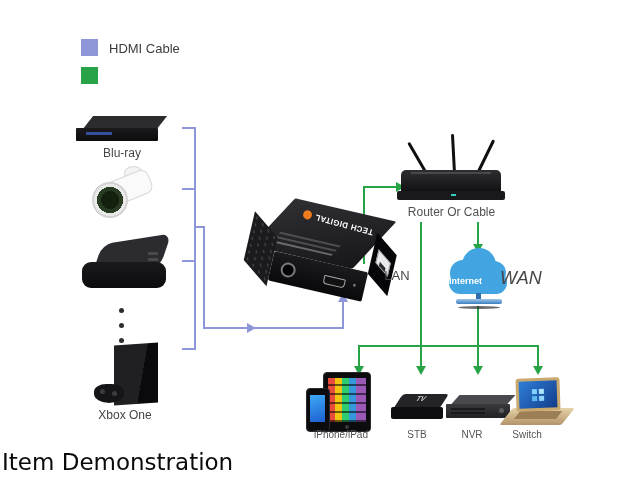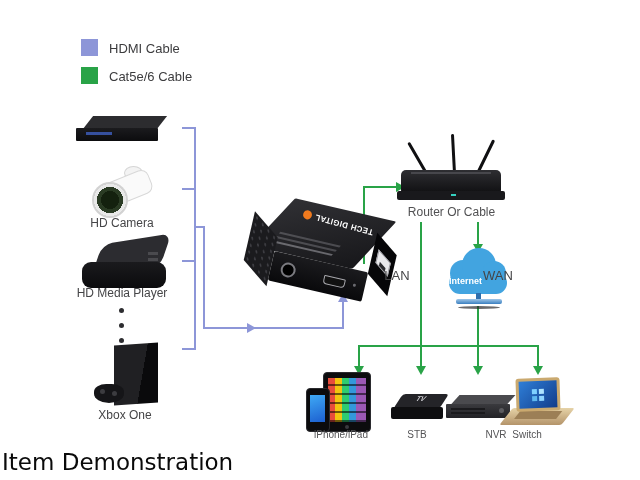--- a/index.html
+++ b/index.html
@@ -90,21 +90,20 @@
   .caption{position:absolute;left:2px;top:449px;font-family:"DejaVu Sans",sans-serif;font-size:23px;color:#0a0a0a;}
 </style>
 </head>
 <body>
 
 <div id="canvas">
 
   <div class="legend-sq" style="left:81px;top:39px;background:#8D96D8;"></div>
   <div class="legend-txt" style="left:109px;top:41px;">HDMI Cable</div>
   <div class="legend-sq" style="left:81px;top:67px;background:#29A347;"></div>
-  <div class="legend-txt" style="left:109px;top:69px;">Cat5e/6 Cable</div>
 
   <div class="pline" style="left:194px;top:127px;width:2px;height:223px;"></div>
   <div class="pline" style="left:182px;top:127px;width:13px;height:2px;"></div>
   <div class="pline" style="left:182px;top:188px;width:13px;height:2px;"></div>
   <div class="pline" style="left:182px;top:260px;width:13px;height:2px;"></div>
   <div class="pline" style="left:182px;top:348px;width:13px;height:2px;"></div>
   <div class="pline" style="left:194px;top:226px;width:11px;height:2px;"></div>
   <div class="pline" style="left:203px;top:226px;width:2px;height:103px;"></div>
   <div class="pline" style="left:203px;top:327px;width:141px;height:2px;"></div>
   <div class="pline" style="left:342px;top:300px;width:2px;height:29px;"></div>
@@ -124,34 +123,33 @@
   <div class="gline" style="left:358px;top:345px;width:2px;height:23px;"></div>
   <div class="arr arr-d-g" style="left:354px;top:366px;"></div>
   <div class="gline" style="left:537px;top:345px;width:2px;height:23px;"></div>
   <div class="arr arr-d-g" style="left:533px;top:366px;"></div>
 
   <div>
     <div class="bluray-top"></div>
     <div class="bluray-body"></div>
     <div class="bluray-led"></div>
   </div>
+  <div class="dev-label" style="left:77px;top:146px;width:90px;">Blu-ray</div>
 
   <div>
     <div class="cam-mount"></div>
     <div class="cam-body"></div>
     <div class="cam-lens"></div>
   </div>
-  <div class="dev-label" style="left:77px;top:216px;width:90px;">HD Camera</div>
 
   <div>
     <div class="hdmp-top"></div>
     <div class="hdmp-body"></div>
     <div class="hdmp-ports"></div>
   </div>
-  <div class="dev-label" style="left:62px;top:286px;width:120px;">HD Media Player</div>
 
   <div class="dots">
       <i></i>
       <i></i>
       <i></i>
     </div>
 
   <div>
     <div class="xbox-tower"></div>
     <div class="xbox-pad"></div>
@@ -187,21 +185,21 @@
   <div>
     <div class="cloud-part" style="left:450px;top:260px;width:26px;height:26px;"></div>
     <div class="cloud-part" style="left:462px;top:248px;width:34px;height:34px;"></div>
     <div class="cloud-part" style="left:482px;top:261px;width:24px;height:24px;"></div>
     <div class="cloud-bar"></div>
     <div class="cloud-label">Internet</div>
     <div class="cloud-stem"></div>
     <div class="cloud-foot"></div>
     <div class="cloud-shadow"></div>
   </div>
-  <div class="dev-label" style="left:480px;top:268px;width:36px;font-size:13px;">WAN</div>
+  <div class="dev-label" style="left:500px;top:268px;width:36px;font-size:18px;font-style:italic;">WAN</div>
 
   <div>
     <div class="ipad">
       <div class="ipad-screen"></div>
       <div class="ipad-home"></div>
     </div>
     <div class="iphone">
       <div class="iphone-screen"></div>
     </div>
   </div>
@@ -211,21 +209,21 @@
     <div class="stb-top"></div>
     <div class="stb-front"></div>
     <div class="stb-logo">TV</div>
   </div>
   <div class="dev-label-sm" style="left:397px;top:429px;width:40px;">STB</div>
 
   <div>
     <div class="nvr-top"></div>
     <div class="nvr-front"></div>
   </div>
-  <div class="dev-label-sm" style="left:476px;top:429px;width:40px;">NVR</div>
+  <div class="dev-label-sm" style="left:452px;top:429px;width:40px;">NVR</div>
 
   <div>
     <div class="lap-base"></div>
     <div class="lap-screen">
       <div class="lap-display"></div>
     </div>
   </div>
   <div class="dev-label-sm" style="left:501px;top:429px;width:52px;">Switch</div>
 
   <div class="caption">Item Demonstration</div>

